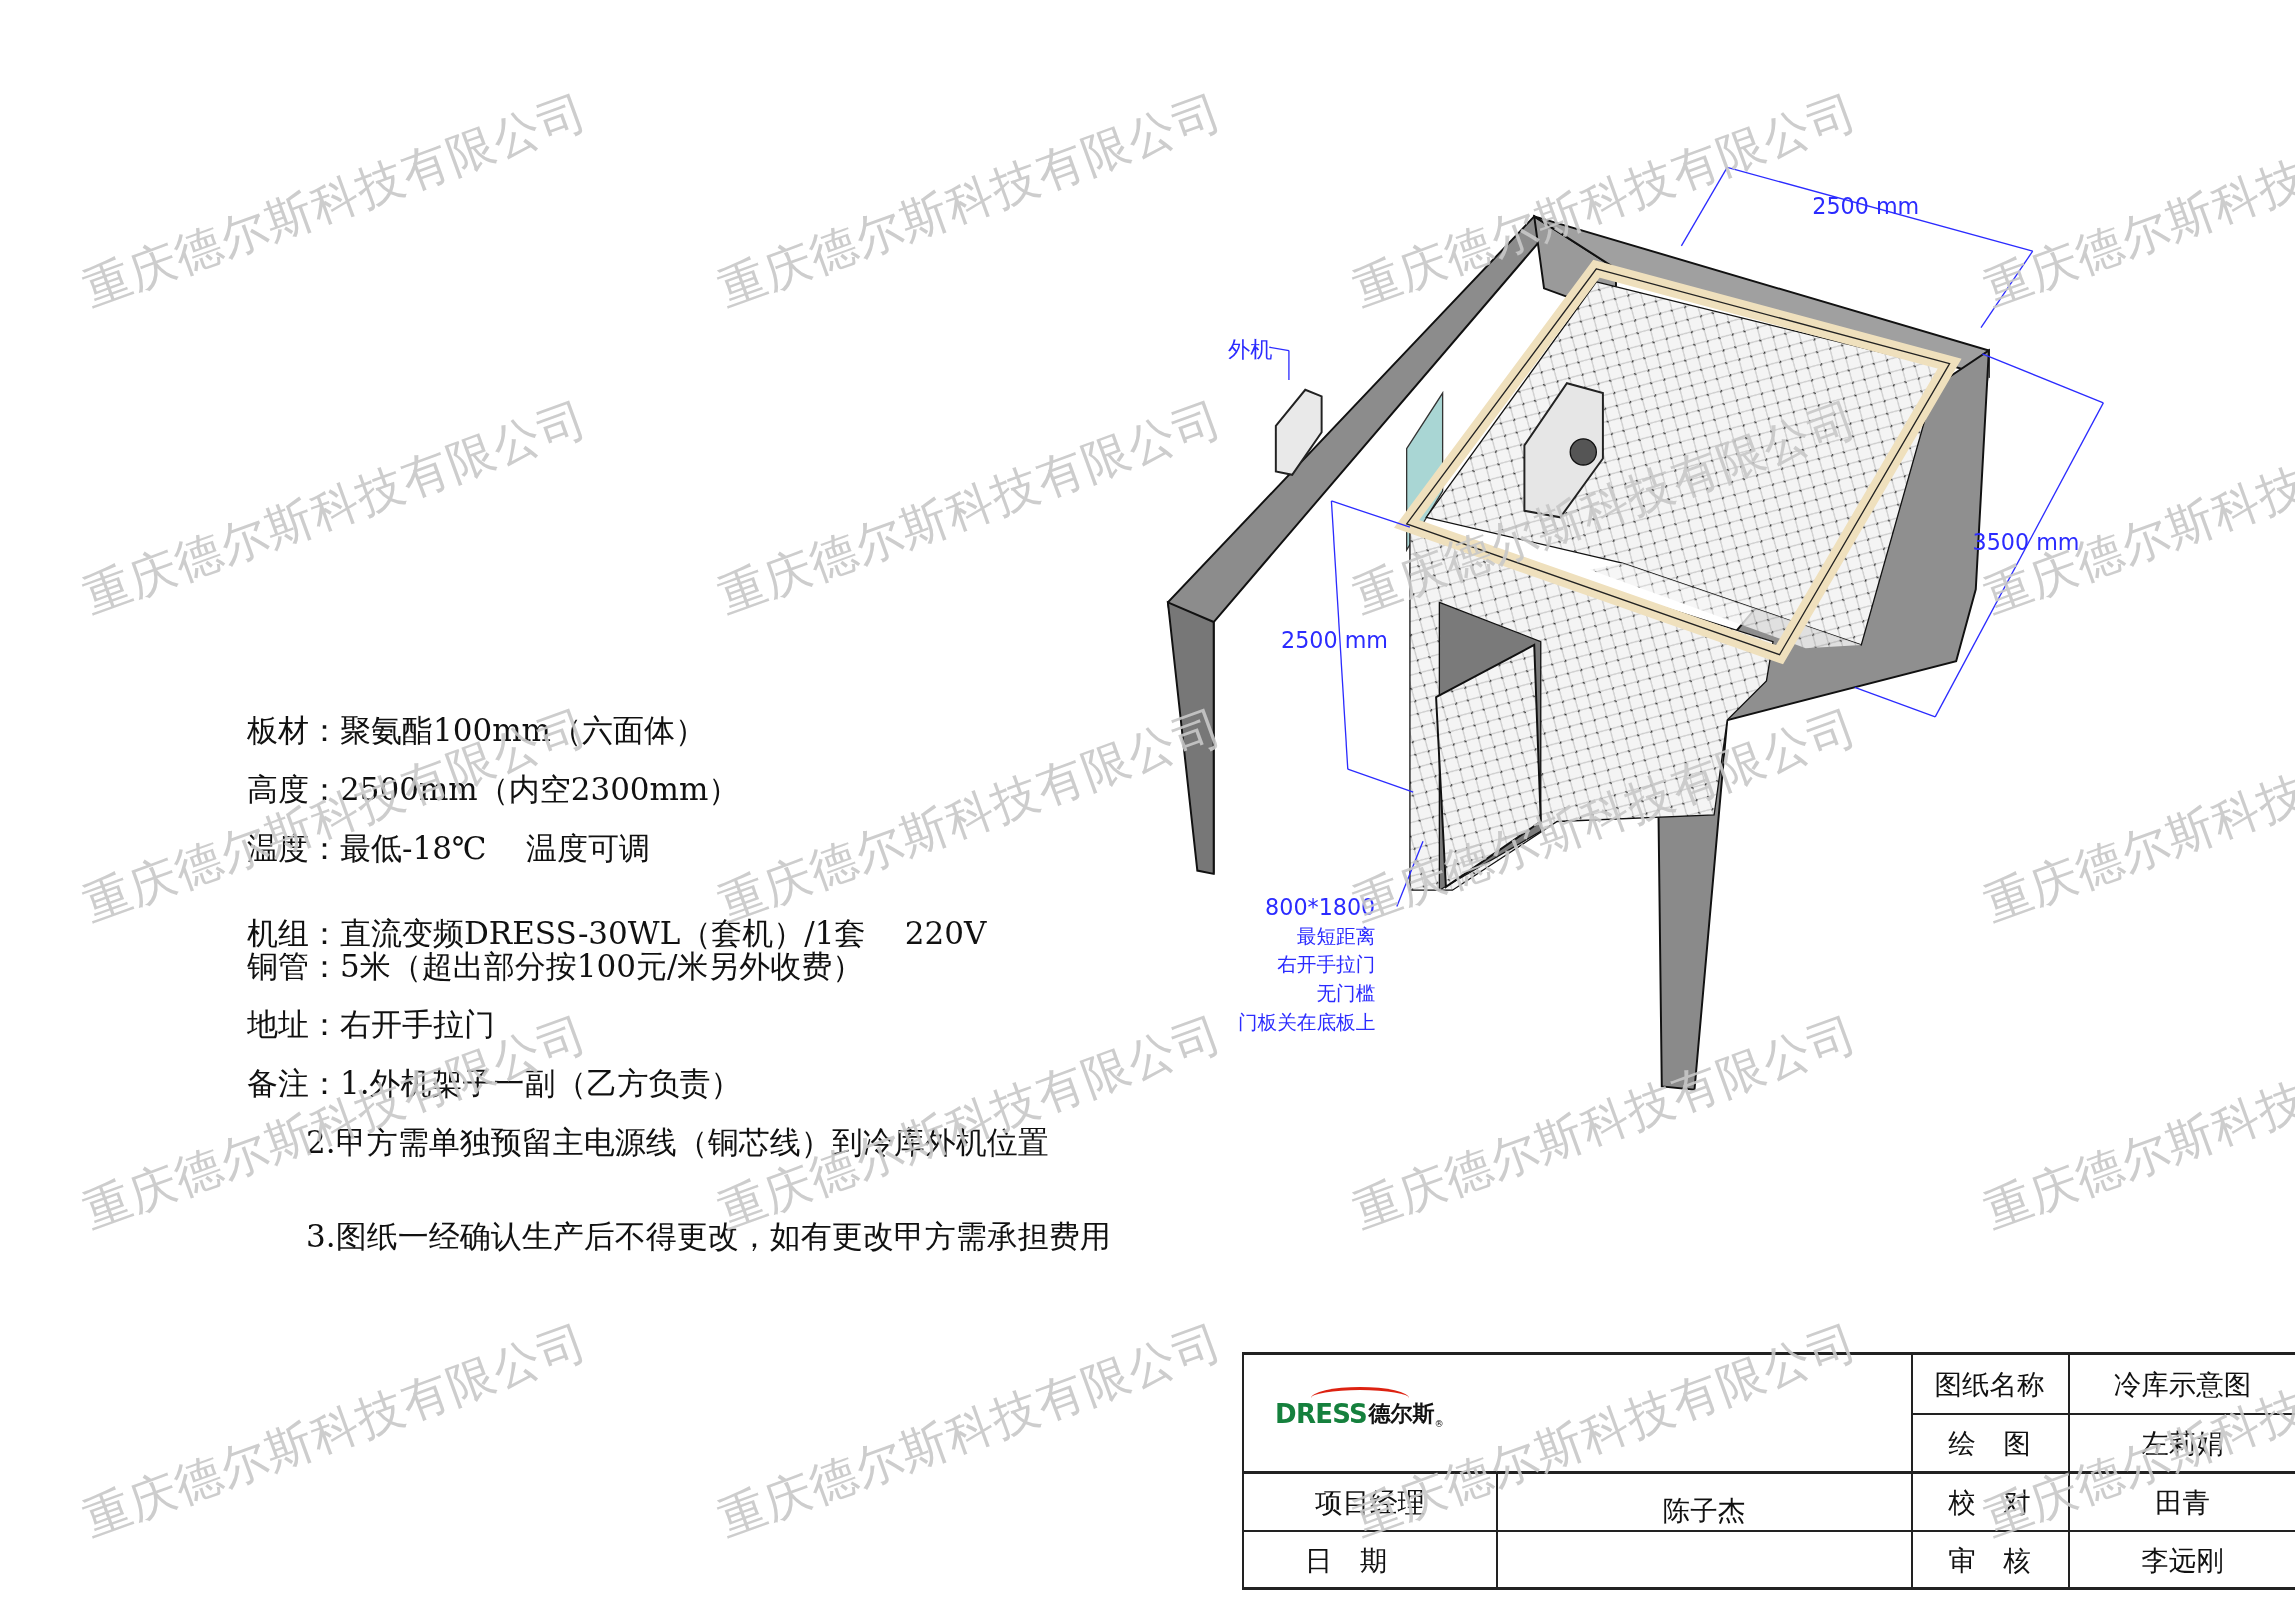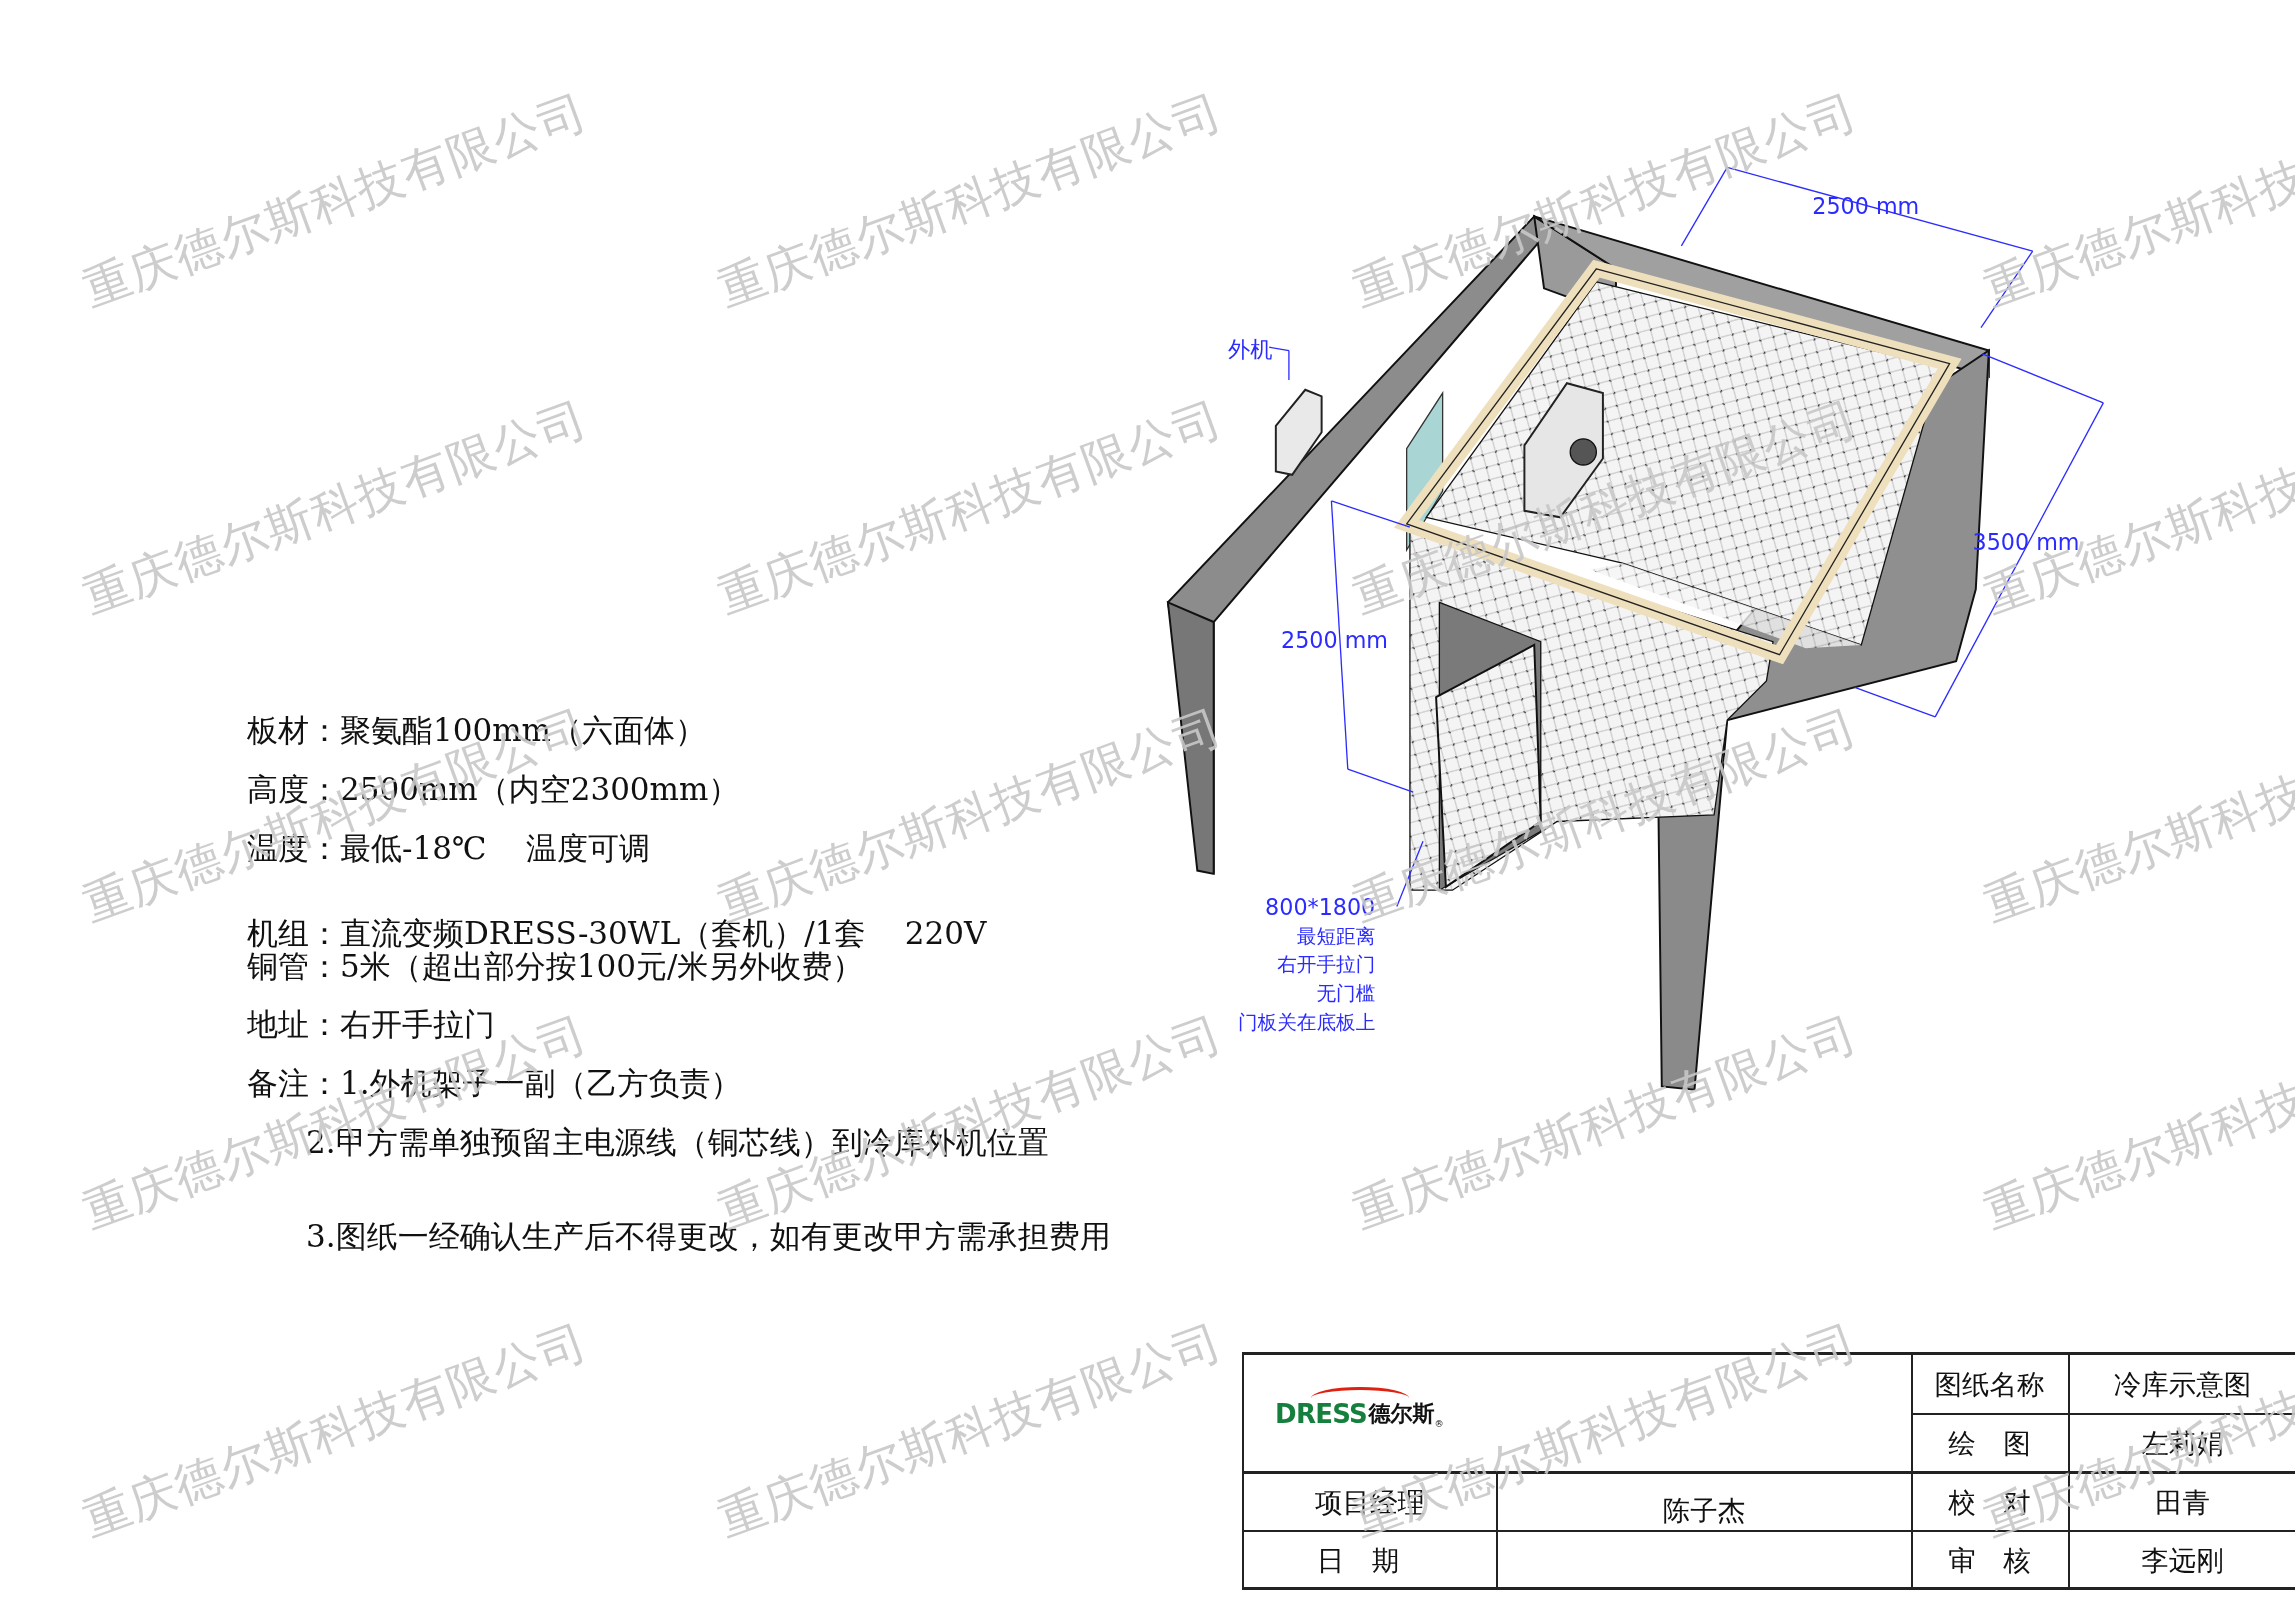--- a/index.html
+++ b/index.html
@@ -138,17 +138,17 @@
   <div class="cell" style="left:667px;top:0;width:157px;height:59px">图纸名称</div>
   <div class="cell" style="left:824px;top:0;width:229px;height:59px">冷库示意图</div>
   <div class="cell" style="left:667px;top:59px;width:157px;height:59px">绘　图</div>
   <div class="cell" style="left:824px;top:59px;width:229px;height:59px">左莉娟</div>
 
   <div class="cell" style="left:0;top:119px;width:252px;height:58px">项目经理</div>
   <div class="cell" style="left:252px;top:119px;width:416px;height:73px">陈子杰</div>
   <div class="cell" style="left:667px;top:119px;width:157px;height:58px">校　对</div>
   <div class="cell" style="left:824px;top:119px;width:229px;height:58px">田青</div>
 
-  <div class="cell" style="left:12px;top:177px;width:204px;height:58px">日　期</div>
+  <div class="cell" style="left:0;top:177px;width:204px;height:58px">日　期</div>
   <div class="cell" style="left:667px;top:177px;width:157px;height:58px">审　核</div>
   <div class="cell" style="left:824px;top:177px;width:229px;height:58px">李远刚</div>
 </div>
 
 
 </body></html>

